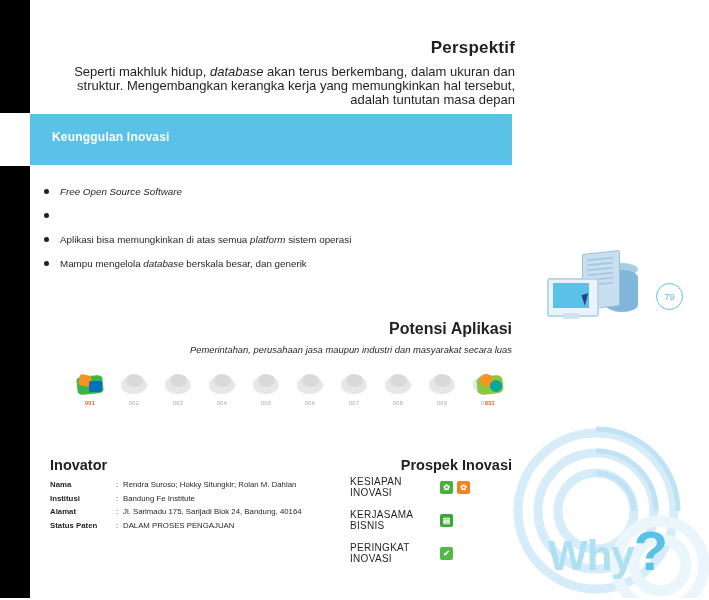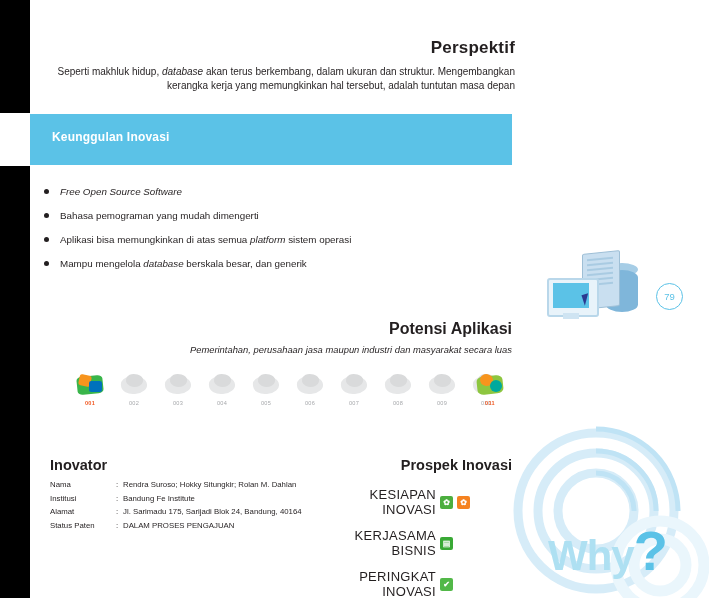--- a/index.html
+++ b/index.html
@@ -44,21 +44,21 @@
     text-align: right;
   }
   .perspektif .title {
     font-size: 17px;
     font-weight: bold;
     color: #231f20;
     letter-spacing: 0.2px;
     margin-bottom: 7px;
   }
   .perspektif .body {
-    font-size: 10px;
+    font-size: 13px;
     color: #231f20;
     line-height: 14px;
   }
   .perspektif .body em {
     font-style: italic;
   }
 
   
   .banner {
     position: absolute;
@@ -221,49 +221,49 @@
   .inov-table {
     border-collapse: collapse;
     font-size: 7.8px;
     color: #231f20;
   }
   .inov-table td {
     padding: 0 0 2.5px 0;
     vertical-align: top;
     line-height: 11px;
   }
-  .inov-table td.k { width: 66px; }
+  .inov-table td.k { width: 66px; font-weight: bold; }
   .inov-table td.s { width: 7px; }
 
   
   .prospek {
     position: absolute;
     left: 350px;
     top: 457px;
     width: 162px;
     text-align: right;
   }
   .prospek .title {
     font-size: 14.5px;
     font-weight: bold;
     color: #231f20;
-    margin-bottom: 14px;
+    margin-bottom: 3px;
   }
   .prospek-row {
     display: flex;
     align-items: center;
     justify-content: flex-start;
     margin-bottom: 11px;
   }
   .prospek-row .plabel {
-    font-size: 13px;
+    font-size: 10px;
     color: #231f20;
     letter-spacing: 0.3px;
     width: 86px;
-    text-align: right;
+    text-align: left;
   }
   .badge {
     width: 13px;
     height: 13px;
     border-radius: 2px;
     margin-left: 4px;
     position: relative;
     color: #fff;
     font-size: 8px;
     line-height: 13px;
@@ -419,21 +419,21 @@
     <div class="banner-label">Keunggulan Inovasi</div>
   </div>
 
   <div class="bullets">
     <div class="bullet">
       <span class="dot"></span>
       <span></span><em>Free Open Source Software</em><span></span>
     </div>
     <div class="bullet">
       <span class="dot"></span>
-      <span>Bahasa pemograman yang mudah dimengerti</span><em></em><span></span>
+      <em></em><span></span>
     </div>
     <div class="bullet">
       <span class="dot"></span>
       <span>Aplikasi bisa memungkinkan di atas semua </span><em>platform</em><span> sistem operasi</span>
     </div>
     <div class="bullet">
       <span class="dot"></span>
       <span>Mampu mengelola </span><em>database</em><span> berskala besar, dan generik</span>
     </div>
   </div>

